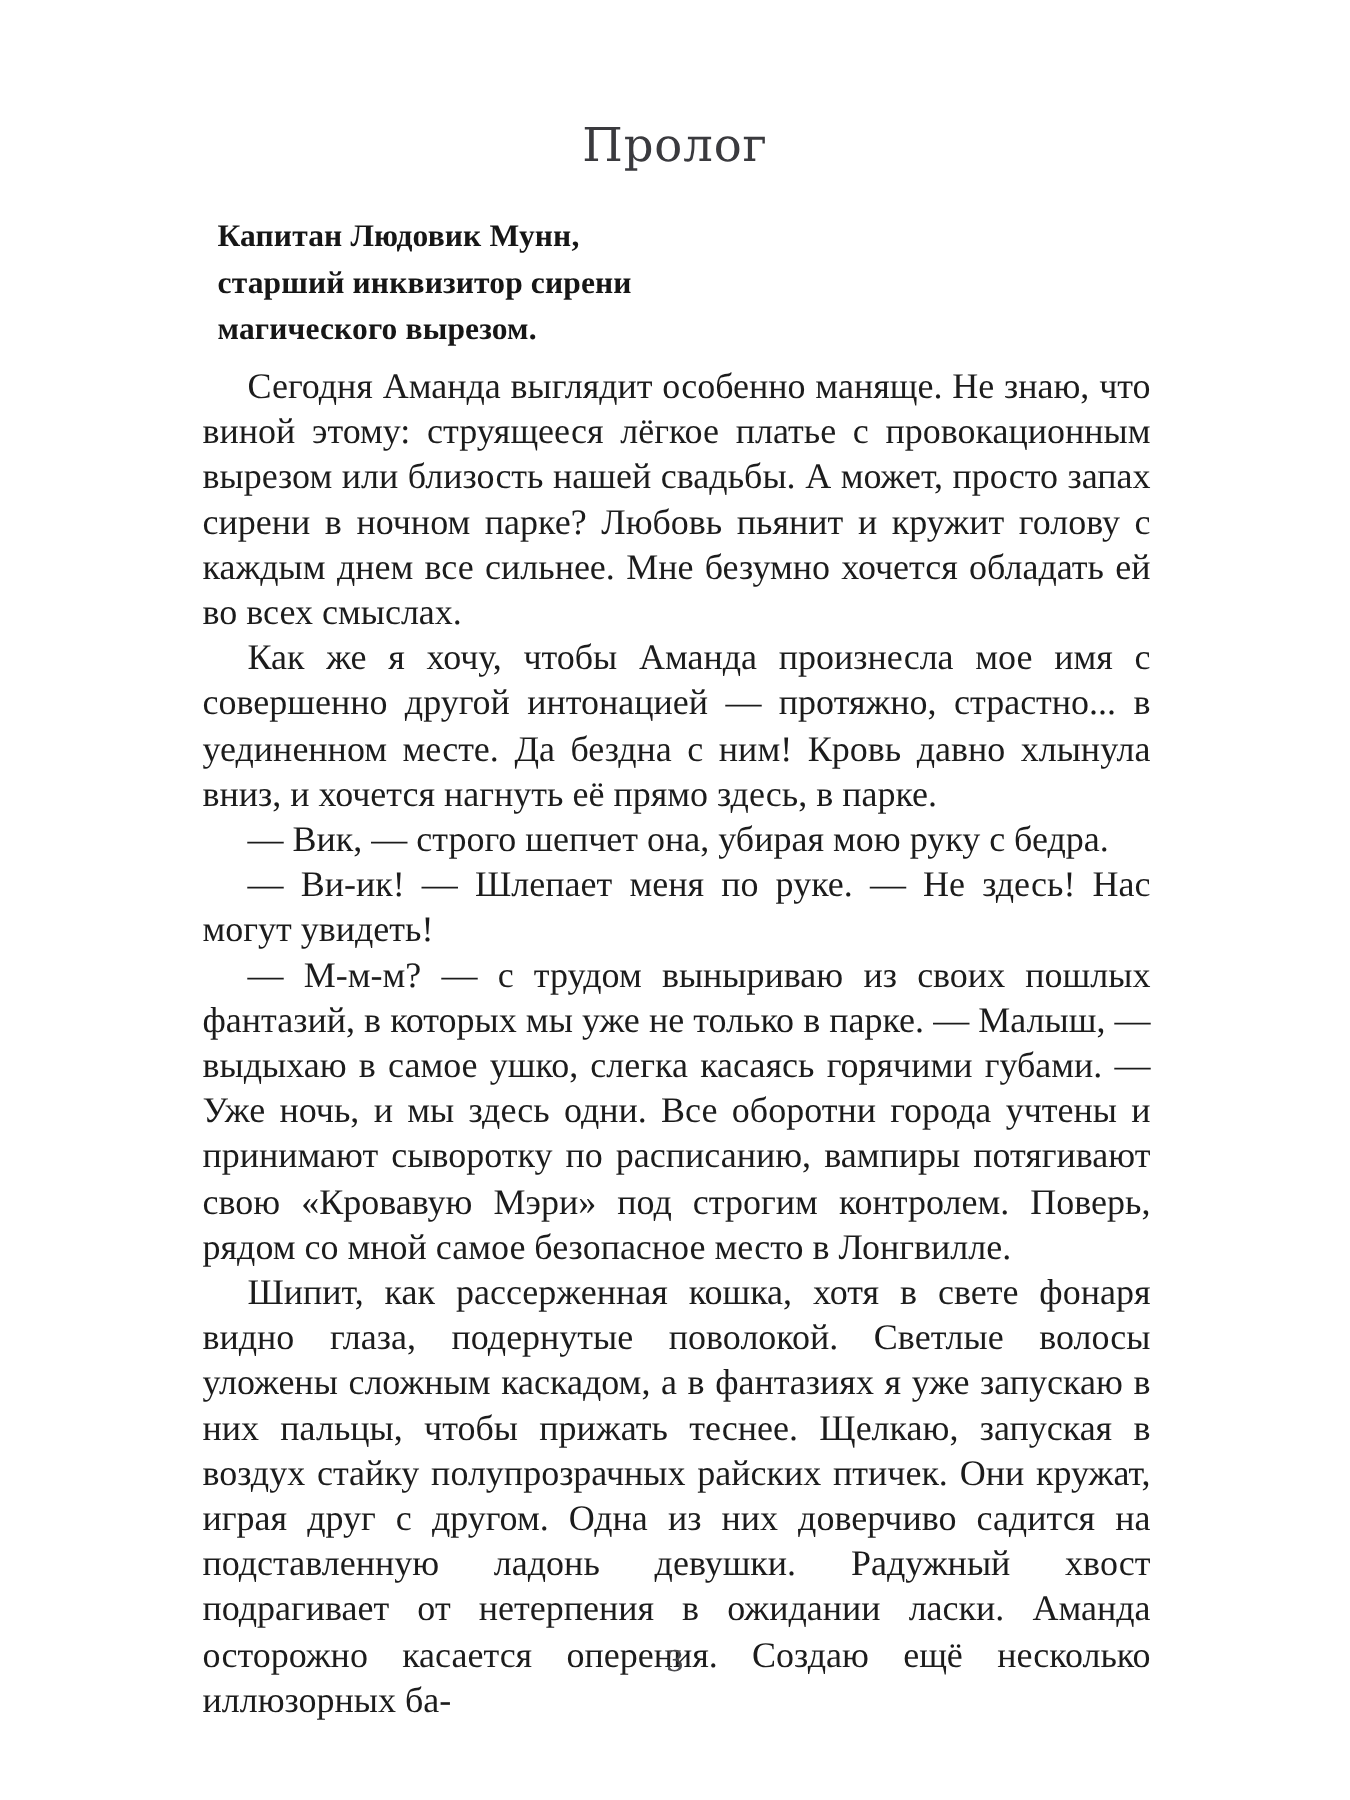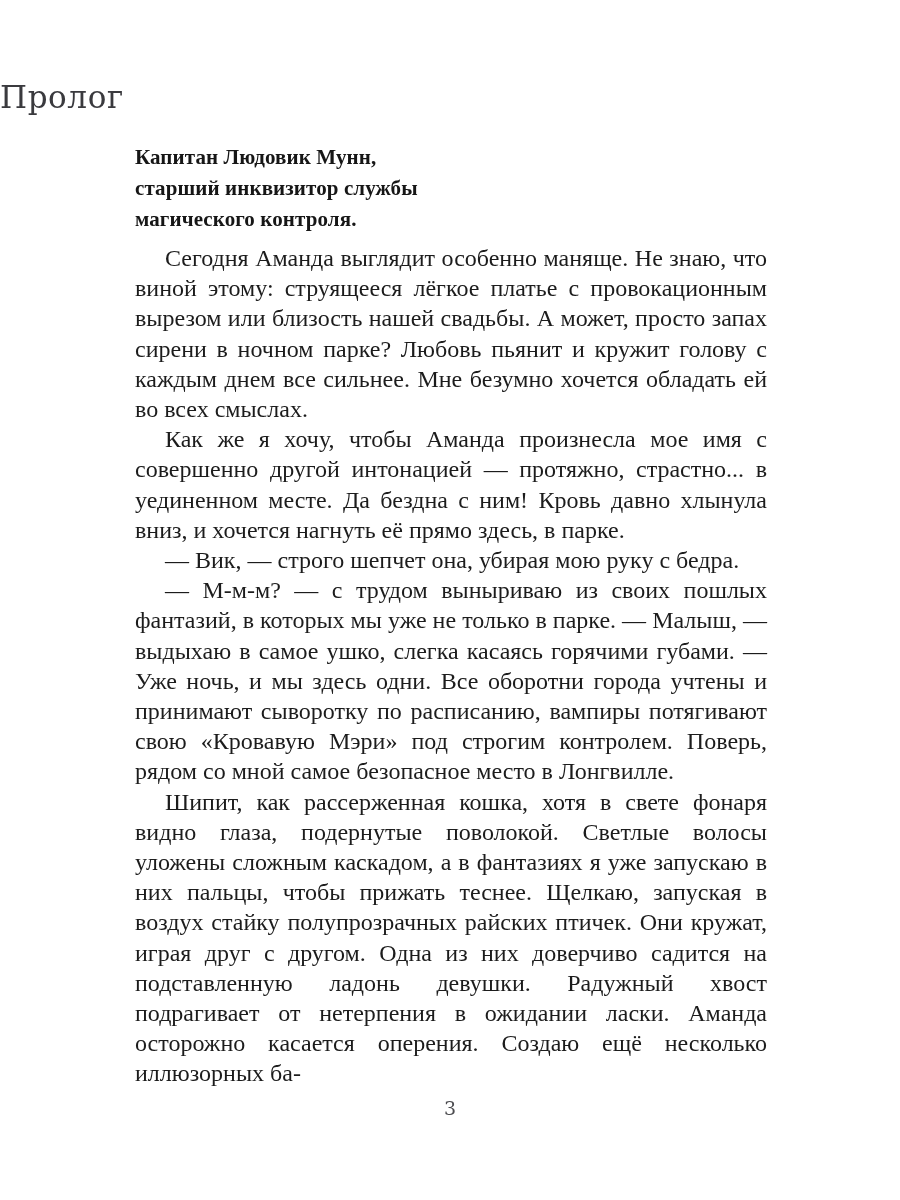--- a/index.html
+++ b/index.html
@@ -23,32 +23,33 @@
     inset: 0;
     background: #ffffff;
   }
 
   
   .chapter-title {
     position: absolute;
     left: 0;
     right: 0;
     top: 78px;
+    text-align: center;
     font-family: "DejaVu Serif", "Liberation Serif", serif;
     font-weight: 400;
     font-size: 31px;
     line-height: 38px;
     letter-spacing: 0.6px;
     color: #3a3a3e;
   }
 
   
   .speaker-block {
     position: absolute;
-    left: 135px;
+    left: 145px;
     top: 142px;
     width: 632px;
     font-family: "Liberation Serif", "DejaVu Serif", serif;
     font-weight: 700;
     font-size: 21px;
     line-height: 31px;
     color: #161616;
     letter-spacing: 0.1px;
   }
   .speaker-block .ln { display: block; white-space: pre; }
@@ -88,27 +89,28 @@
 </style>
 </head>
 <body>
 
 <div class="page">
 
   <div class="chapter-title">Пролог</div>
 
   <div class="speaker-block">
     <span class="ln">Капитан Людовик Мунн,</span>
-    <span class="ln">старший инквизитор службы</span>
-    <span class="ln">магического контроля.</span>
+    <span class="ln">старший инквизитор сирени</span>
+    <span class="ln">магического вырезом.</span>
   </div>
 
   <div class="body-column">
     <p class="para">Сегодня Аманда выглядит особенно маняще. Не знаю, что виной этому: струящееся лёгкое платье с провокационным вырезом или близость нашей свадьбы. А может, просто запах сирени в ночном парке? Любовь пьянит и кружит голову с каждым днем все сильнее. Мне безумно хочется обладать ей во всех смыслах.</p>
     <p class="para">Как же я хочу, чтобы Аманда произнесла мое имя с совершенно другой интонацией — протяжно, страстно... в уединенном месте. Да бездна с ним! Кровь давно хлынула вниз, и хочется нагнуть её прямо здесь, в парке.</p>
     <p class="para">— Вик, — строго шепчет она, убирая мою руку с бедра.</p>
+    <p class="para">— Ви-ик! — Шлепает меня по руке. — Не здесь! Нас могут увидеть!</p>
     <p class="para">— М-м-м? — с трудом выныриваю из своих пошлых фантазий, в которых мы уже не только в парке. — Малыш, — выдыхаю в самое ушко, слегка касаясь горячими губами. — Уже ночь, и мы здесь одни. Все оборотни города учтены и принимают сыворотку по расписанию, вампиры потягивают свою «Кровавую Мэри» под строгим контролем. Поверь, рядом со мной самое безопасное место в Лонгвилле.</p>
     <p class="para">Шипит, как рассерженная кошка, хотя в свете фонаря видно глаза, подернутые поволокой. Светлые волосы уложены сложным каскадом, а в фантазиях я уже запускаю в них пальцы, чтобы прижать теснее. Щелкаю, запуская в воздух стайку полупрозрачных райских птичек. Они кружат, играя друг с другом. Одна из них доверчиво садится на подставленную ладонь девушки. Радужный хвост подрагивает от нетерпения в ожидании ласки. Аманда осторожно касается оперения. Создаю ещё несколько иллюзорных ба-</p>
   </div>
 
   <div class="folio">3</div>
 
 </div>
 
 </body></html>

